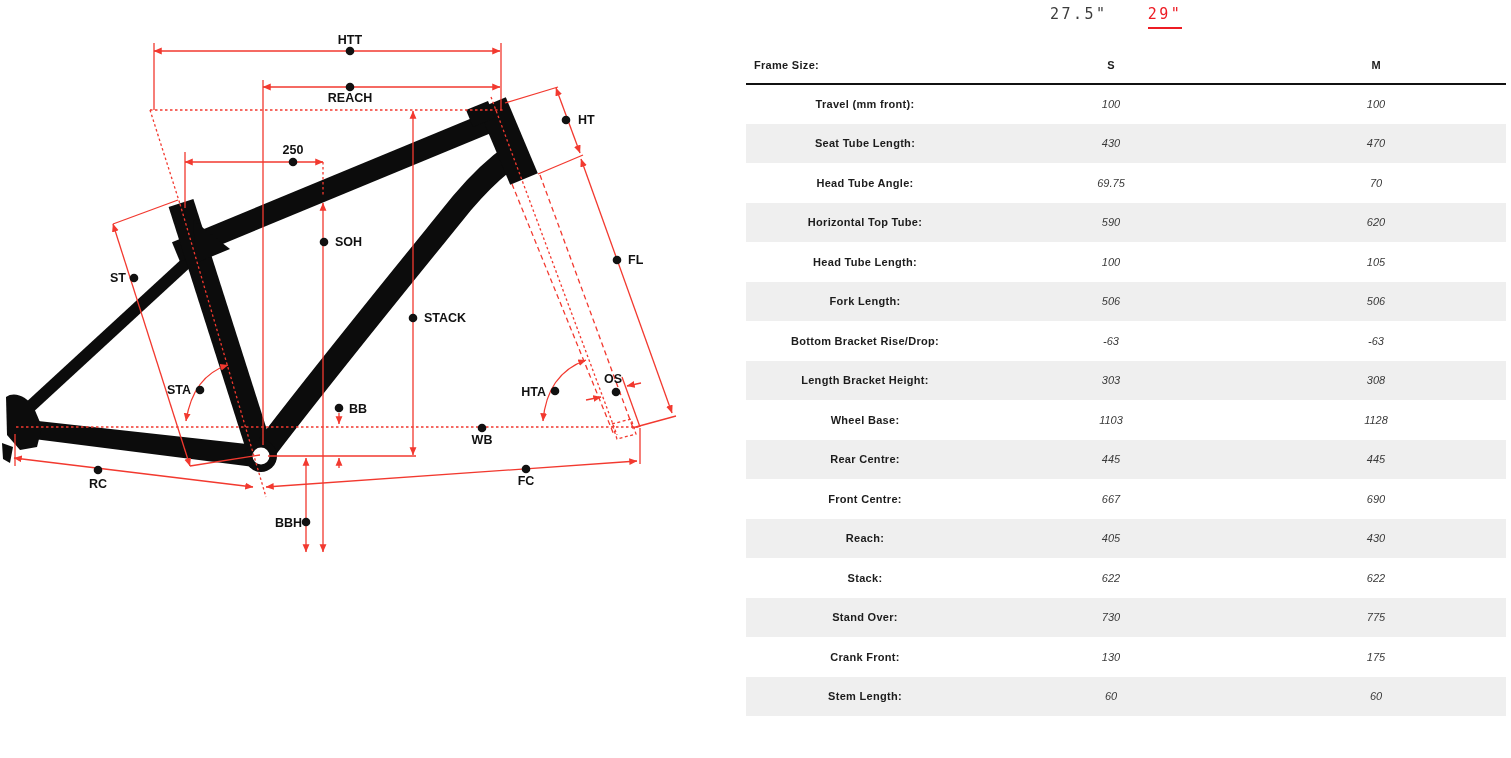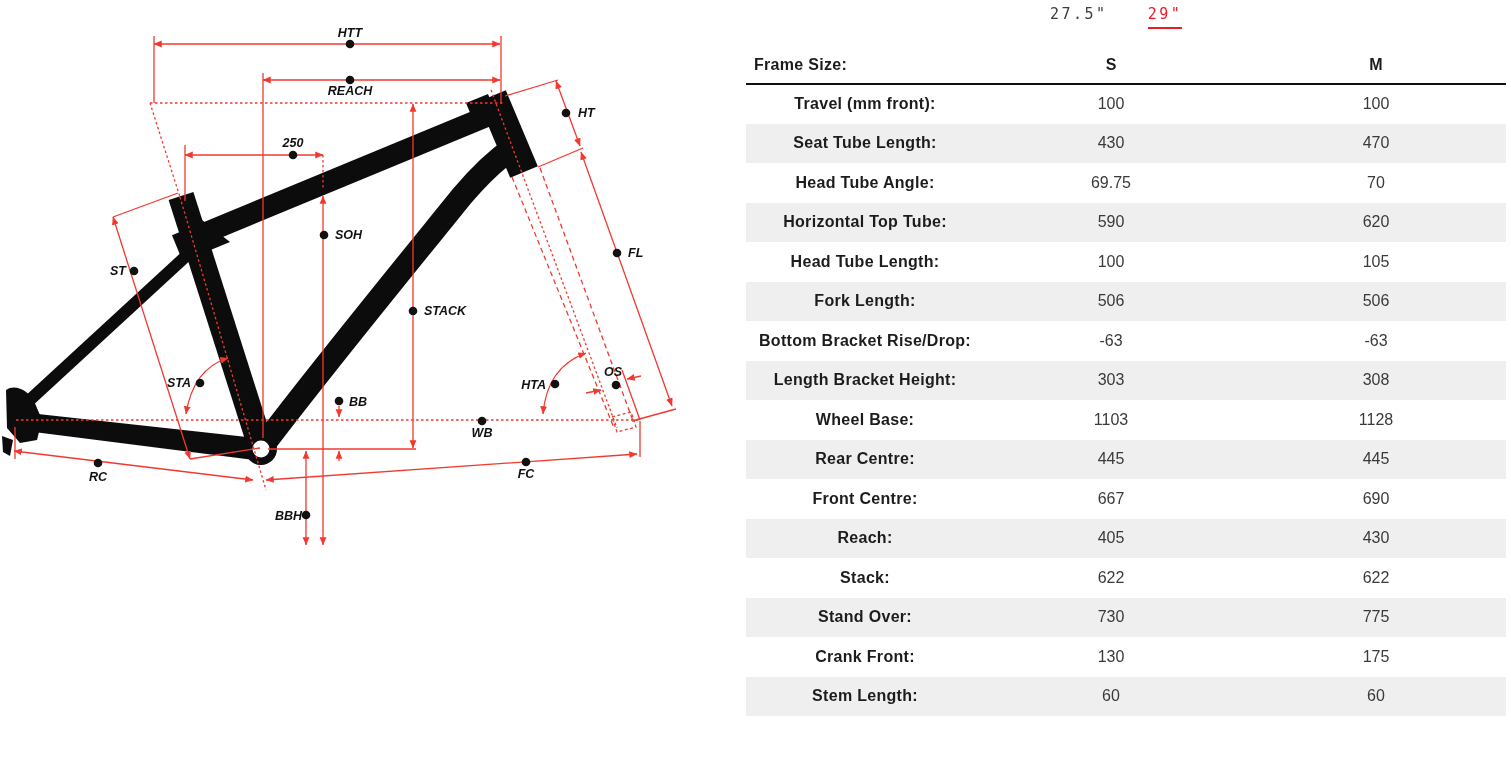--- a/index.html
+++ b/index.html
@@ -1,43 +1,43 @@
 <!DOCTYPE html>
 <html style="--red: #ed1c24;"><head>
 <meta charset="utf-8">
 <style>
   * { margin:0; padding:0; box-sizing:border-box; }
   html,body { width:1511px; height:758px; background:#ffffff; overflow:hidden;
               font-family:"Liberation Sans", sans-serif; }
   .page { position:relative; width:1511px; height:758px; background:#fff; }
 
   
-  .diagram-panel { position:absolute; left:0; top:0; width:740px; height:620px;font-style:italic; }
+  .diagram-panel { position:absolute; left:0; top:7px; width:740px; height:620px; }
   .diagram-panel svg { display:block; }
   .dlabel { font-family:"Liberation Sans", sans-serif; font-size:12.5px; font-weight:bold; fill:#111; }
 
   
   .wheel-tabs { position:absolute; left:1050px; top:5px; display:flex; gap:40px; align-items:flex-start;
                 font-family:"DejaVu Sans Mono", monospace; font-size:15px; letter-spacing:2.5px; }
   .wheel-tab { color:#3d3d3d; cursor:pointer; padding-bottom:4px; white-space:nowrap; }
   .wheel-tab.active { color:var(--red); border-bottom:2px solid var(--red); }
 
   
   .geo-table-wrap { position:absolute; left:746px; top:46px; width:760px; }
   table.geo { width:100%; border-collapse:collapse; table-layout:fixed; }
   table.geo col.c-label { width:230px; }
   table.geo col.c-s     { width:270px; }
   table.geo col.c-m     { width:260px; }
-  table.geo th, table.geo td { font-size:16px; vertical-align:middle; }
+  table.geo th, table.geo td { font-size:11px; vertical-align:middle; }
   table.geo thead th { height:38px; border-bottom:2px solid #111; }
   table.geo thead th.lbl { text-align:left; padding-left:8px; font-weight:bold; color:#1c1c1c; letter-spacing:.3px; }
   table.geo thead th.val { text-align:center; font-weight:bold; color:#1c1c1c; }
   table.geo tbody td { height:39.5px; }
   table.geo tbody td.lbl { text-align:center; padding-left:8px; font-weight:bold; color:#1c1c1c; letter-spacing:.3px; }
-  table.geo tbody td.val { text-align:center; font-weight:normal; color:#3a3a3a; }
+  table.geo tbody td.val { text-align:center; font-weight:normal; color:#3a3a3a;font-style:italic; }
   table.geo tbody tr:nth-child(even) { background:#efefef; }
 </style>
 </head>
 <body>
 
 <div class="page">
 
   <div class="diagram-panel">
     <svg id="geo-svg" width="740" height="758" viewBox="0 0 740 758" xmlns="http://www.w3.org/2000/svg">
       <defs>

